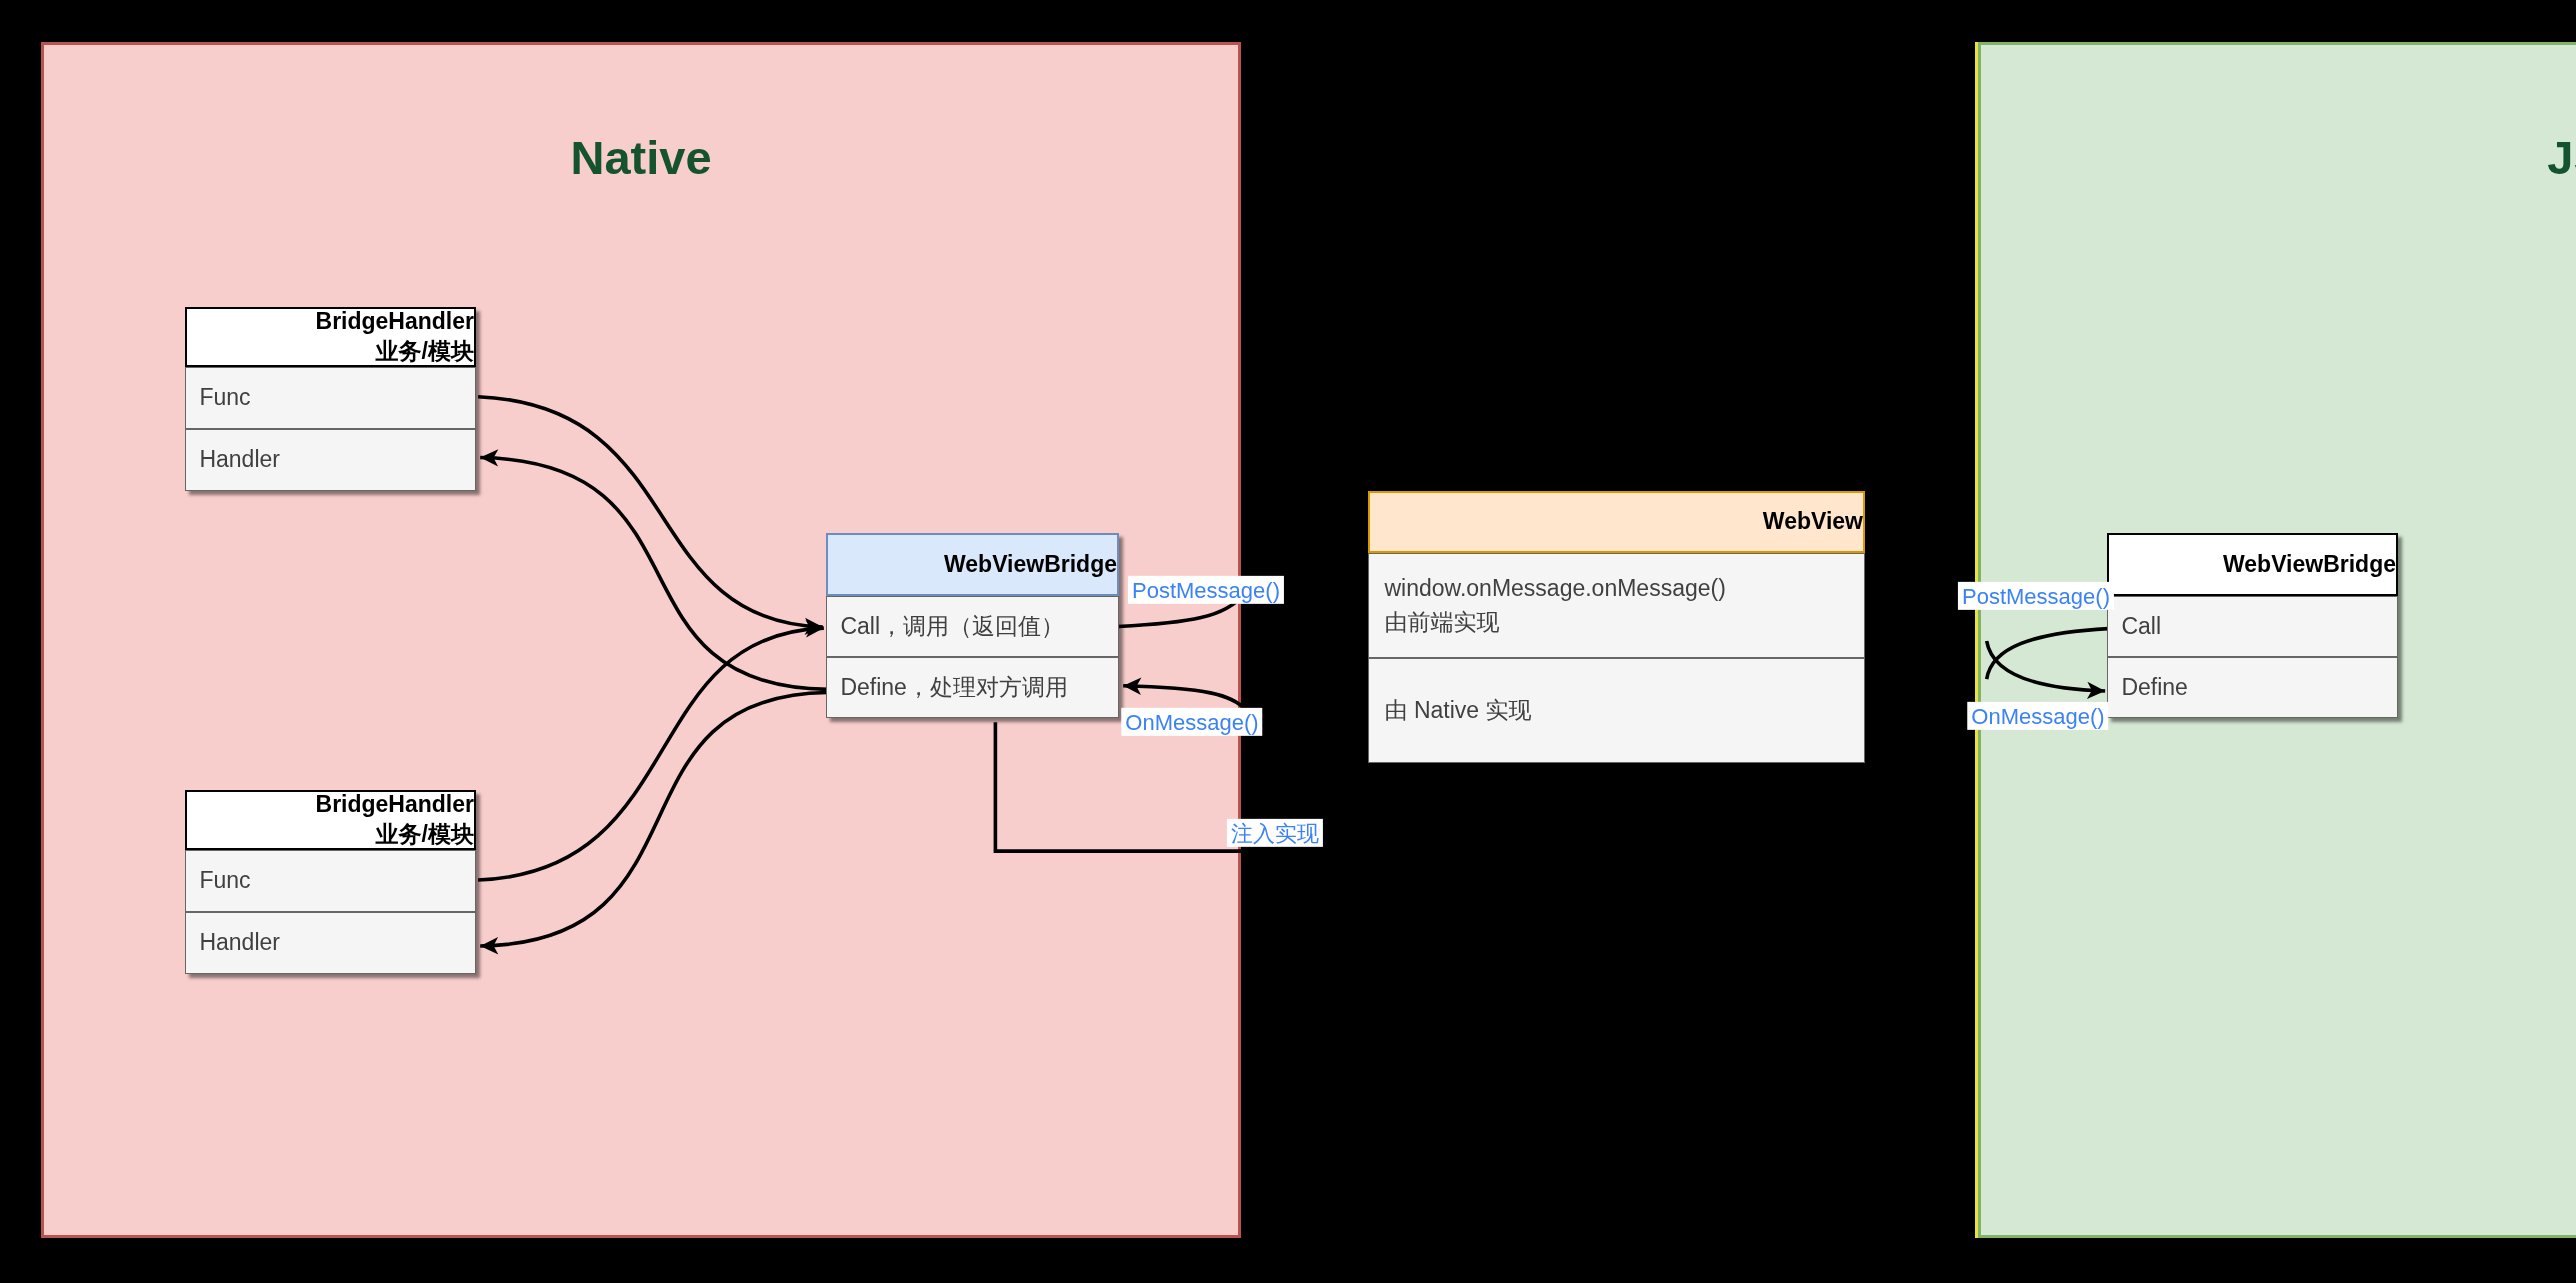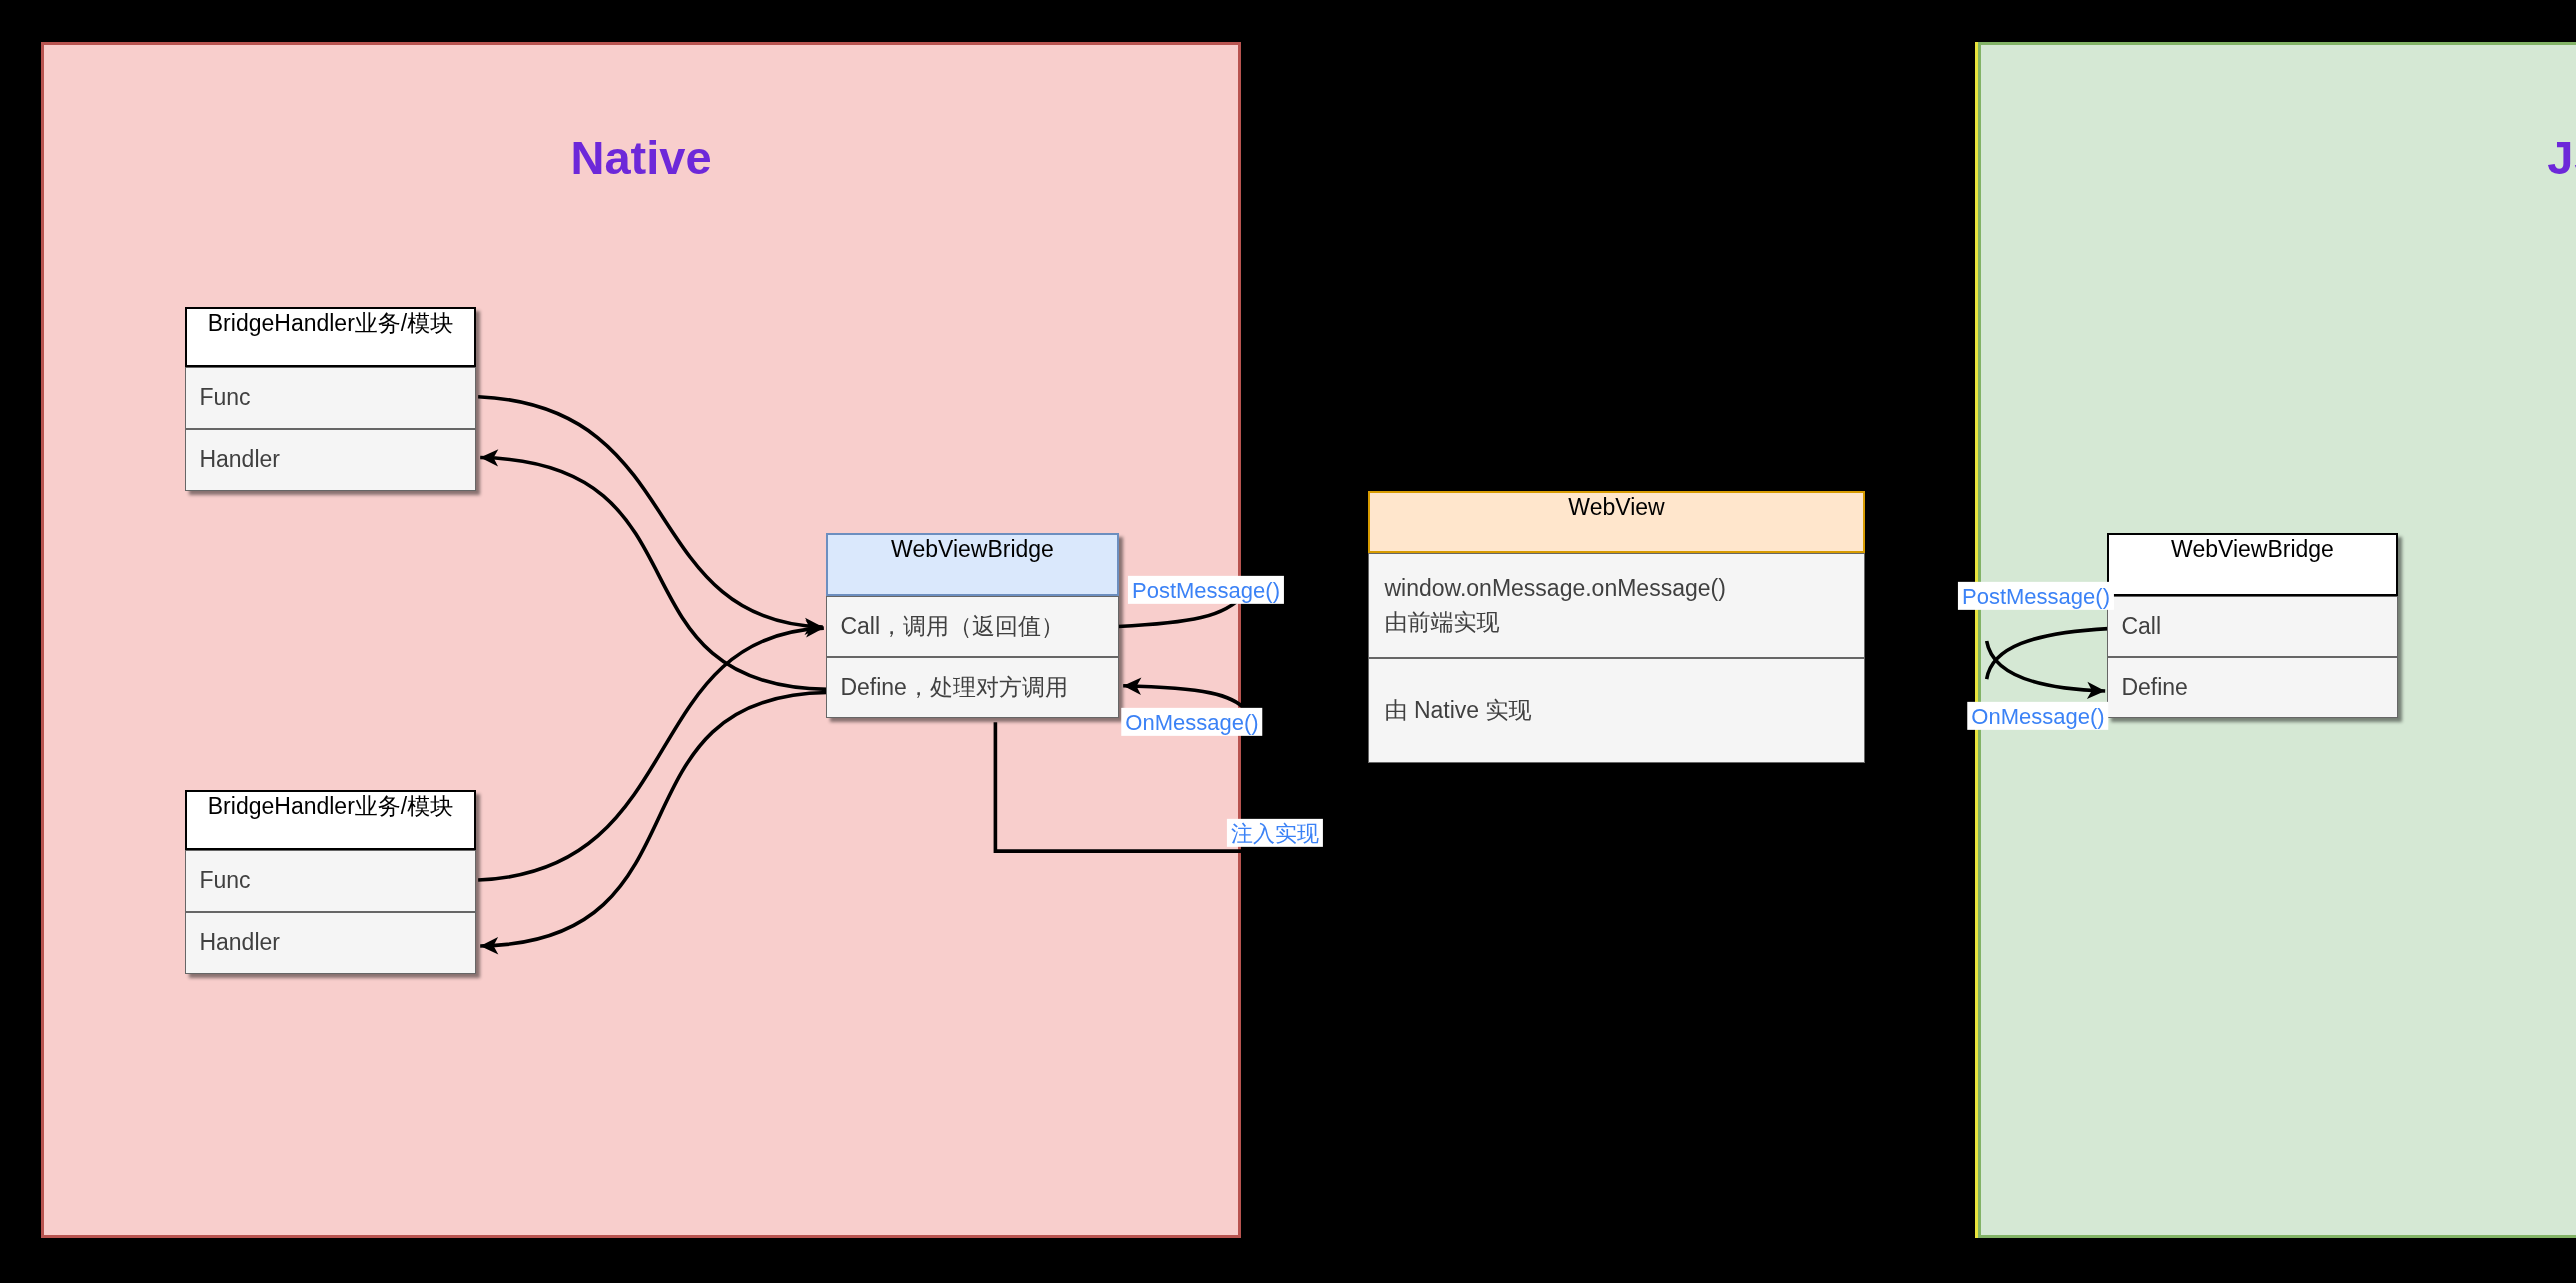--- a/index.html
+++ b/index.html
@@ -19,33 +19,33 @@
   .region-js{
     left:1978px;top:42px;width:1196px;height:1196px;
     background:#d5e8d4;border:3.1px solid #82b366;
   }
   .js-left-highlight{
     position:absolute;left:1975px;top:42px;width:3.6px;height:1196px;
     background:#e9e43c;z-index:1;
   }
   .region-title{
     position:absolute;left:0;right:0;top:89px;
-    text-align:center;font-size:47px;font-weight:bold;color:#6d28d9;
+    text-align:center;font-size:47px;font-weight:bold;color:#14532d;
     line-height:1;
   }
   
   .connectors{
     position:absolute;left:0;top:0;z-index:2;
   }
   
   .uml-box{position:absolute;z-index:3;box-shadow:3.6px 4.1px 3.1px rgba(0,0,0,0.45);}
   .uml-head{
-    box-sizing:border-box;display:flex;
-    align-items:flex-start;justify-content:center;
-    font-size:23px;color:#000;text-align:center;line-height:1.3;
+    box-sizing:border-box;display:flex;flex-direction:column;
+    align-items:flex-end;justify-content:center;
+    font-size:23px;color:#000;text-align:center;line-height:1.3;font-weight:bold;
   }
   .uml-row{
     box-sizing:border-box;display:flex;flex-direction:column;justify-content:center;
     background:#f5f5f5;border:1.5px solid #666666;
     font-size:23px;color:#404040;padding-left:13.4px;line-height:1.45;
   }
   .head-plain{background:#ffffff;border:2.1px solid #000000;}
   .head-blue{background:#dae8fc;border:2.1px solid #6c8ebf;}
   .head-orange{background:#ffe6cc;border:2.6px solid #d79b00;}
 

